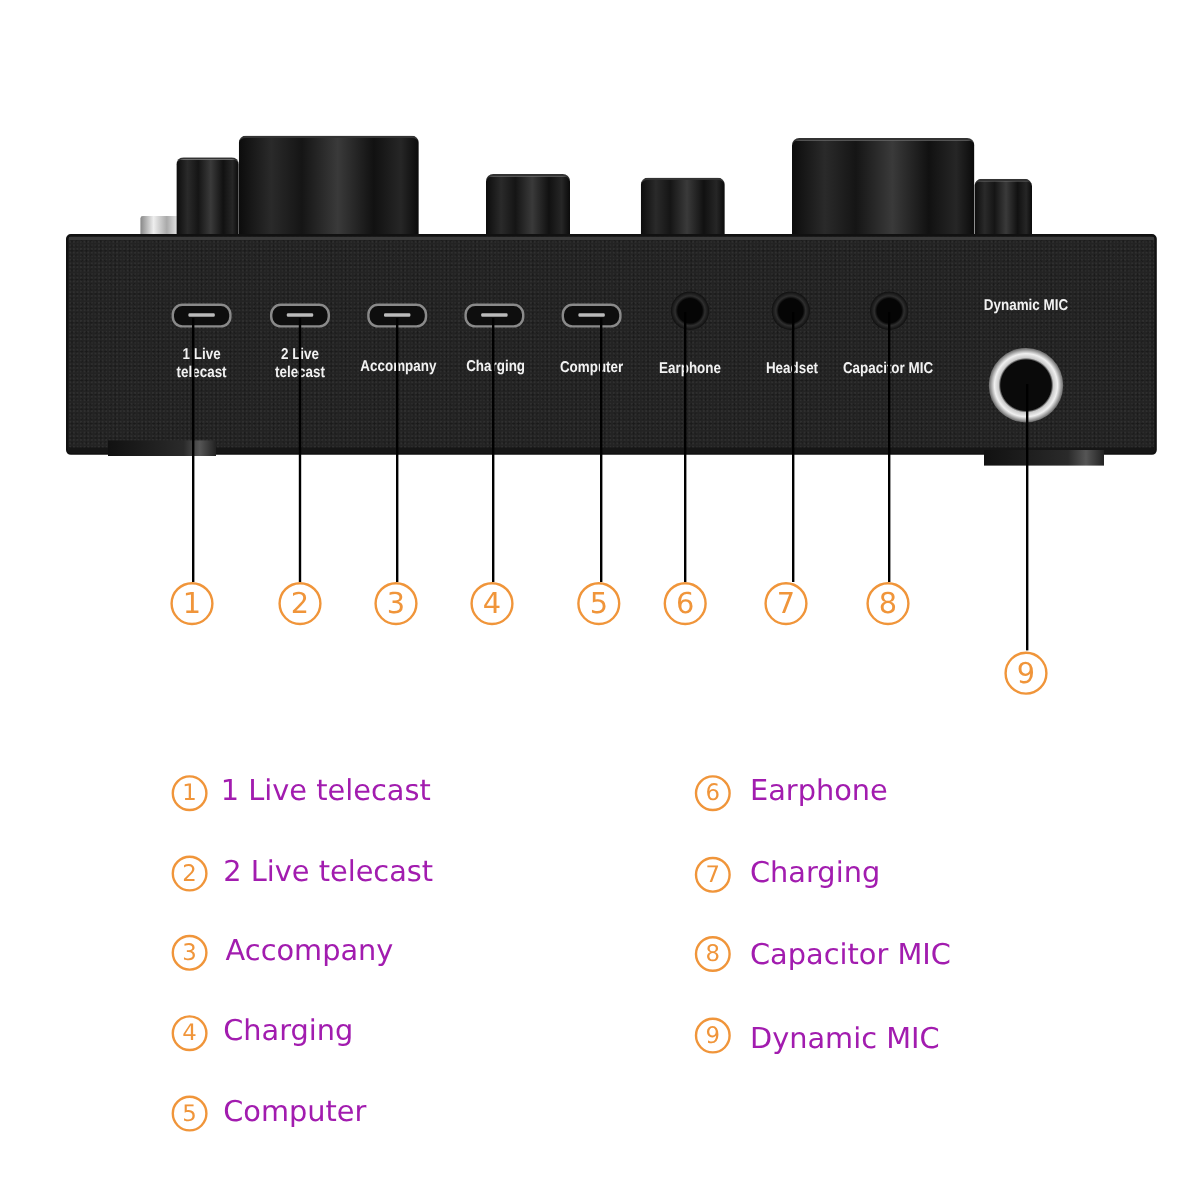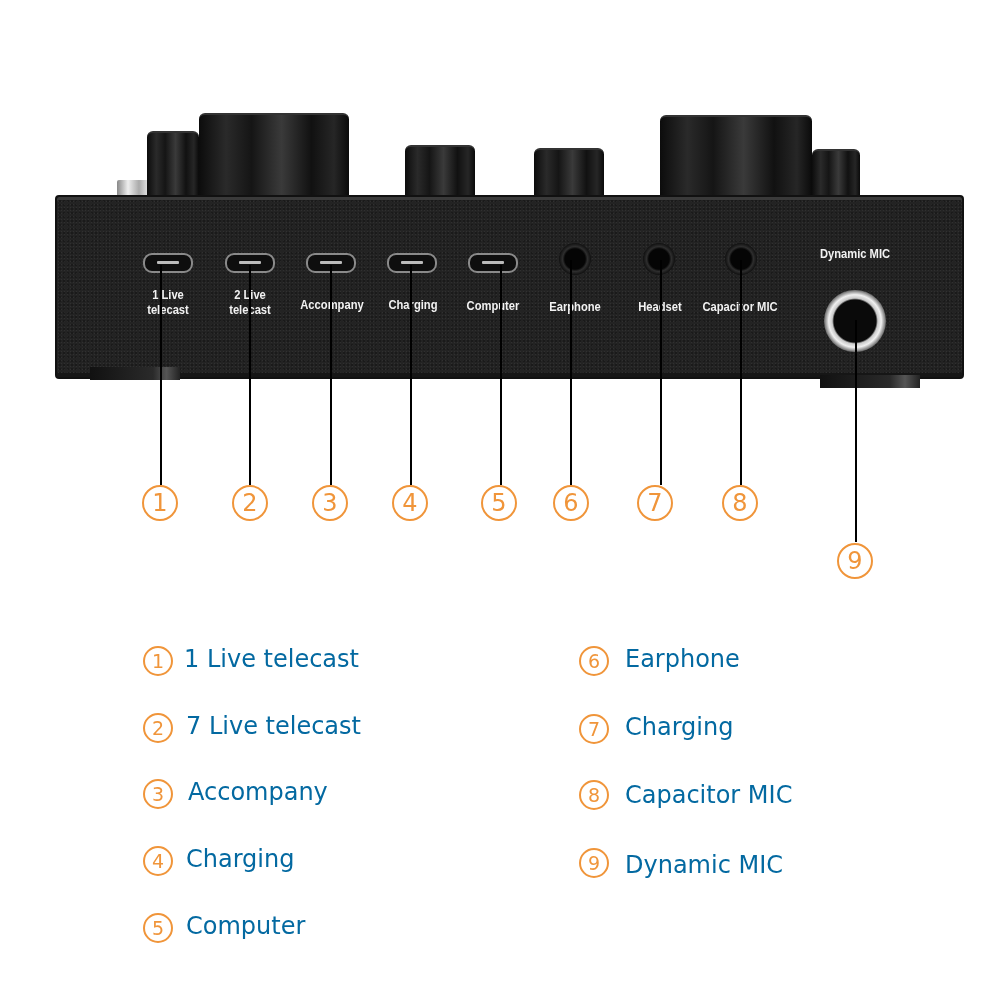--- a/index.html
+++ b/index.html
@@ -35,21 +35,21 @@
     font-size:13px; line-height:15px; text-align:center; transform:scaleX(0.86); transform-origin:center top; white-space:nowrap; }
 
   .leader { position:absolute; width:2px; background:#000; }
 
   .badge { position:absolute; width:36px; height:36px; border:2px solid #f0953a; border-radius:50%;
     color:#f0953a; box-sizing:border-box; display:flex; align-items:center; justify-content:center;
     font-family:"DejaVu Sans", sans-serif; font-size:24px; line-height:1; }
   .lbadge { position:absolute; width:30px; height:30px; border:2px solid #f0953a; border-radius:50%;
     color:#f0953a; box-sizing:border-box; display:flex; align-items:center; justify-content:center;
     font-family:"DejaVu Sans", sans-serif; font-size:19px; line-height:1; }
-  .legend-text { position:absolute; color:#0369a1; font-family:"DejaVu Sans", sans-serif; font-size:24px; line-height:30px; white-space:nowrap; }
+  .legend-text { position:absolute; color:#a21caf; font-family:"DejaVu Sans", sans-serif; font-size:24px; line-height:30px; white-space:nowrap; }
 </style>
 </head>
 <body>
 
 <div class="nut" style="left:117px;top:180px;width:44px;height:17px;"></div>
 <div class="knob" style="left:147px;top:131px;width:52px;height:66px;"></div>
 <div class="knob" style="left:199px;top:113px;width:150px;height:84px;"></div>
 <div class="knob" style="left:405px;top:145px;width:70px;height:52px;"></div>
 <div class="knob" style="left:534px;top:148px;width:70px;height:50px;"></div>
 <div class="knob" style="left:660px;top:115px;width:152px;height:84px;"></div>
@@ -102,21 +102,21 @@
 <div class="badge" style="left:481px;top:485px;">5</div>
 <div class="badge" style="left:553px;top:485px;">6</div>
 <div class="badge" style="left:637px;top:485px;">7</div>
 <div class="badge" style="left:722px;top:485px;">8</div>
 <div class="badge" style="left:837px;top:543px;">9</div>
 
 <div class="lbadge" style="left:143px;top:646px;">1</div>
 <div class="legend-text" style="left:184px;top:644px;">1 Live telecast</div>
 
 <div class="lbadge" style="left:143px;top:713px;">2</div>
-<div class="legend-text" style="left:186px;top:711px;">7 Live telecast</div>
+<div class="legend-text" style="left:186px;top:711px;">2 Live telecast</div>
 
 <div class="lbadge" style="left:143px;top:779px;">3</div>
 <div class="legend-text" style="left:188px;top:777px;">Accompany</div>
 
 <div class="lbadge" style="left:143px;top:846px;">4</div>
 <div class="legend-text" style="left:186px;top:844px;">Charging</div>
 
 <div class="lbadge" style="left:143px;top:913px;">5</div>
 <div class="legend-text" style="left:186px;top:911px;">Computer</div>
 

